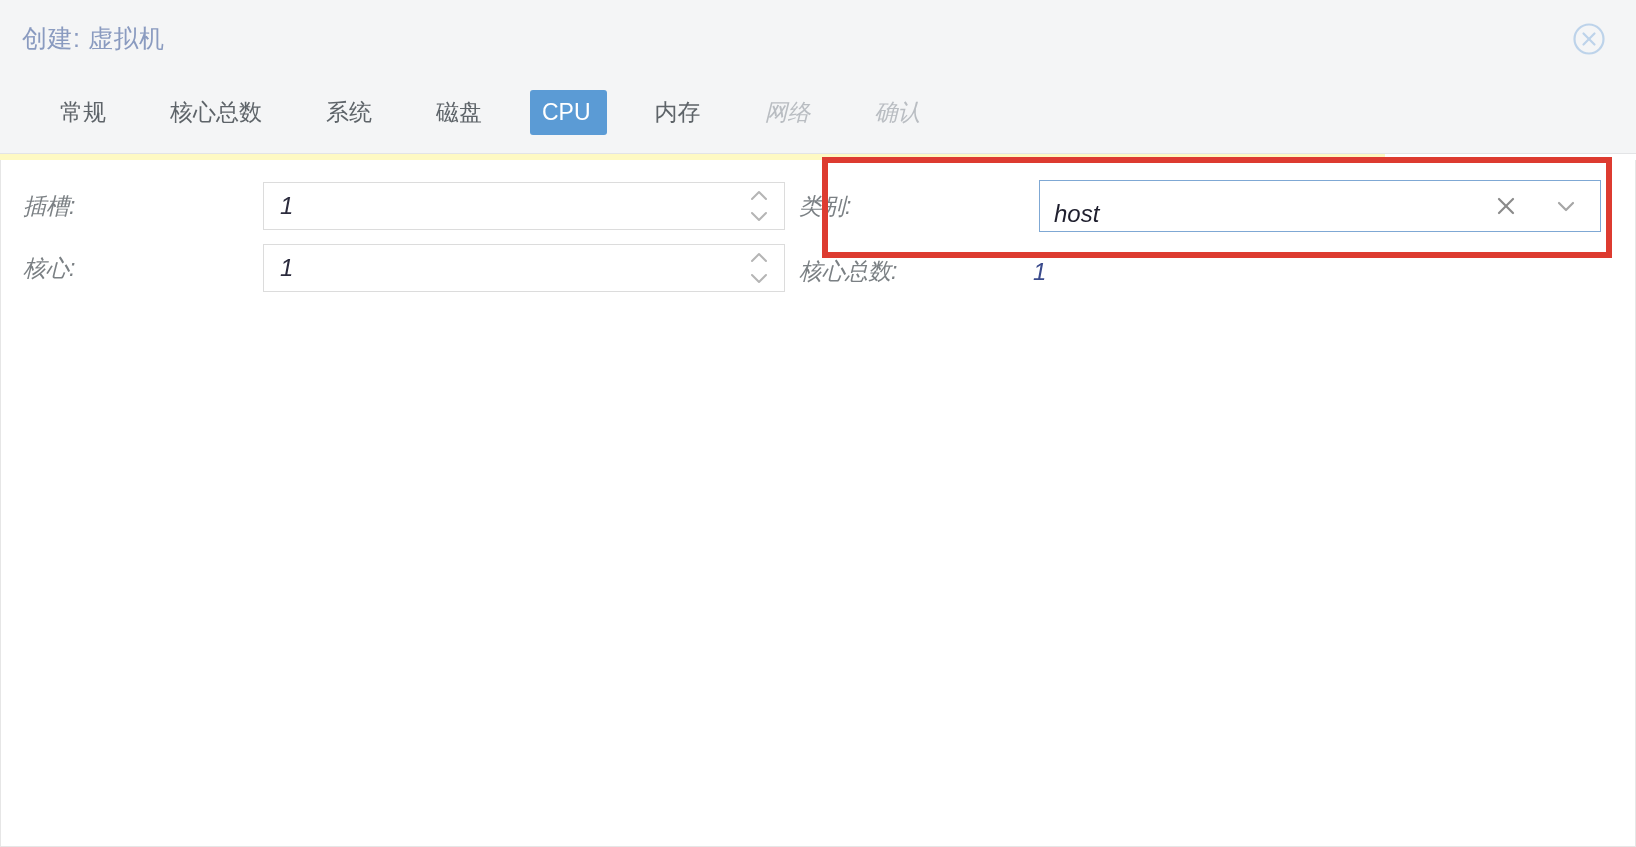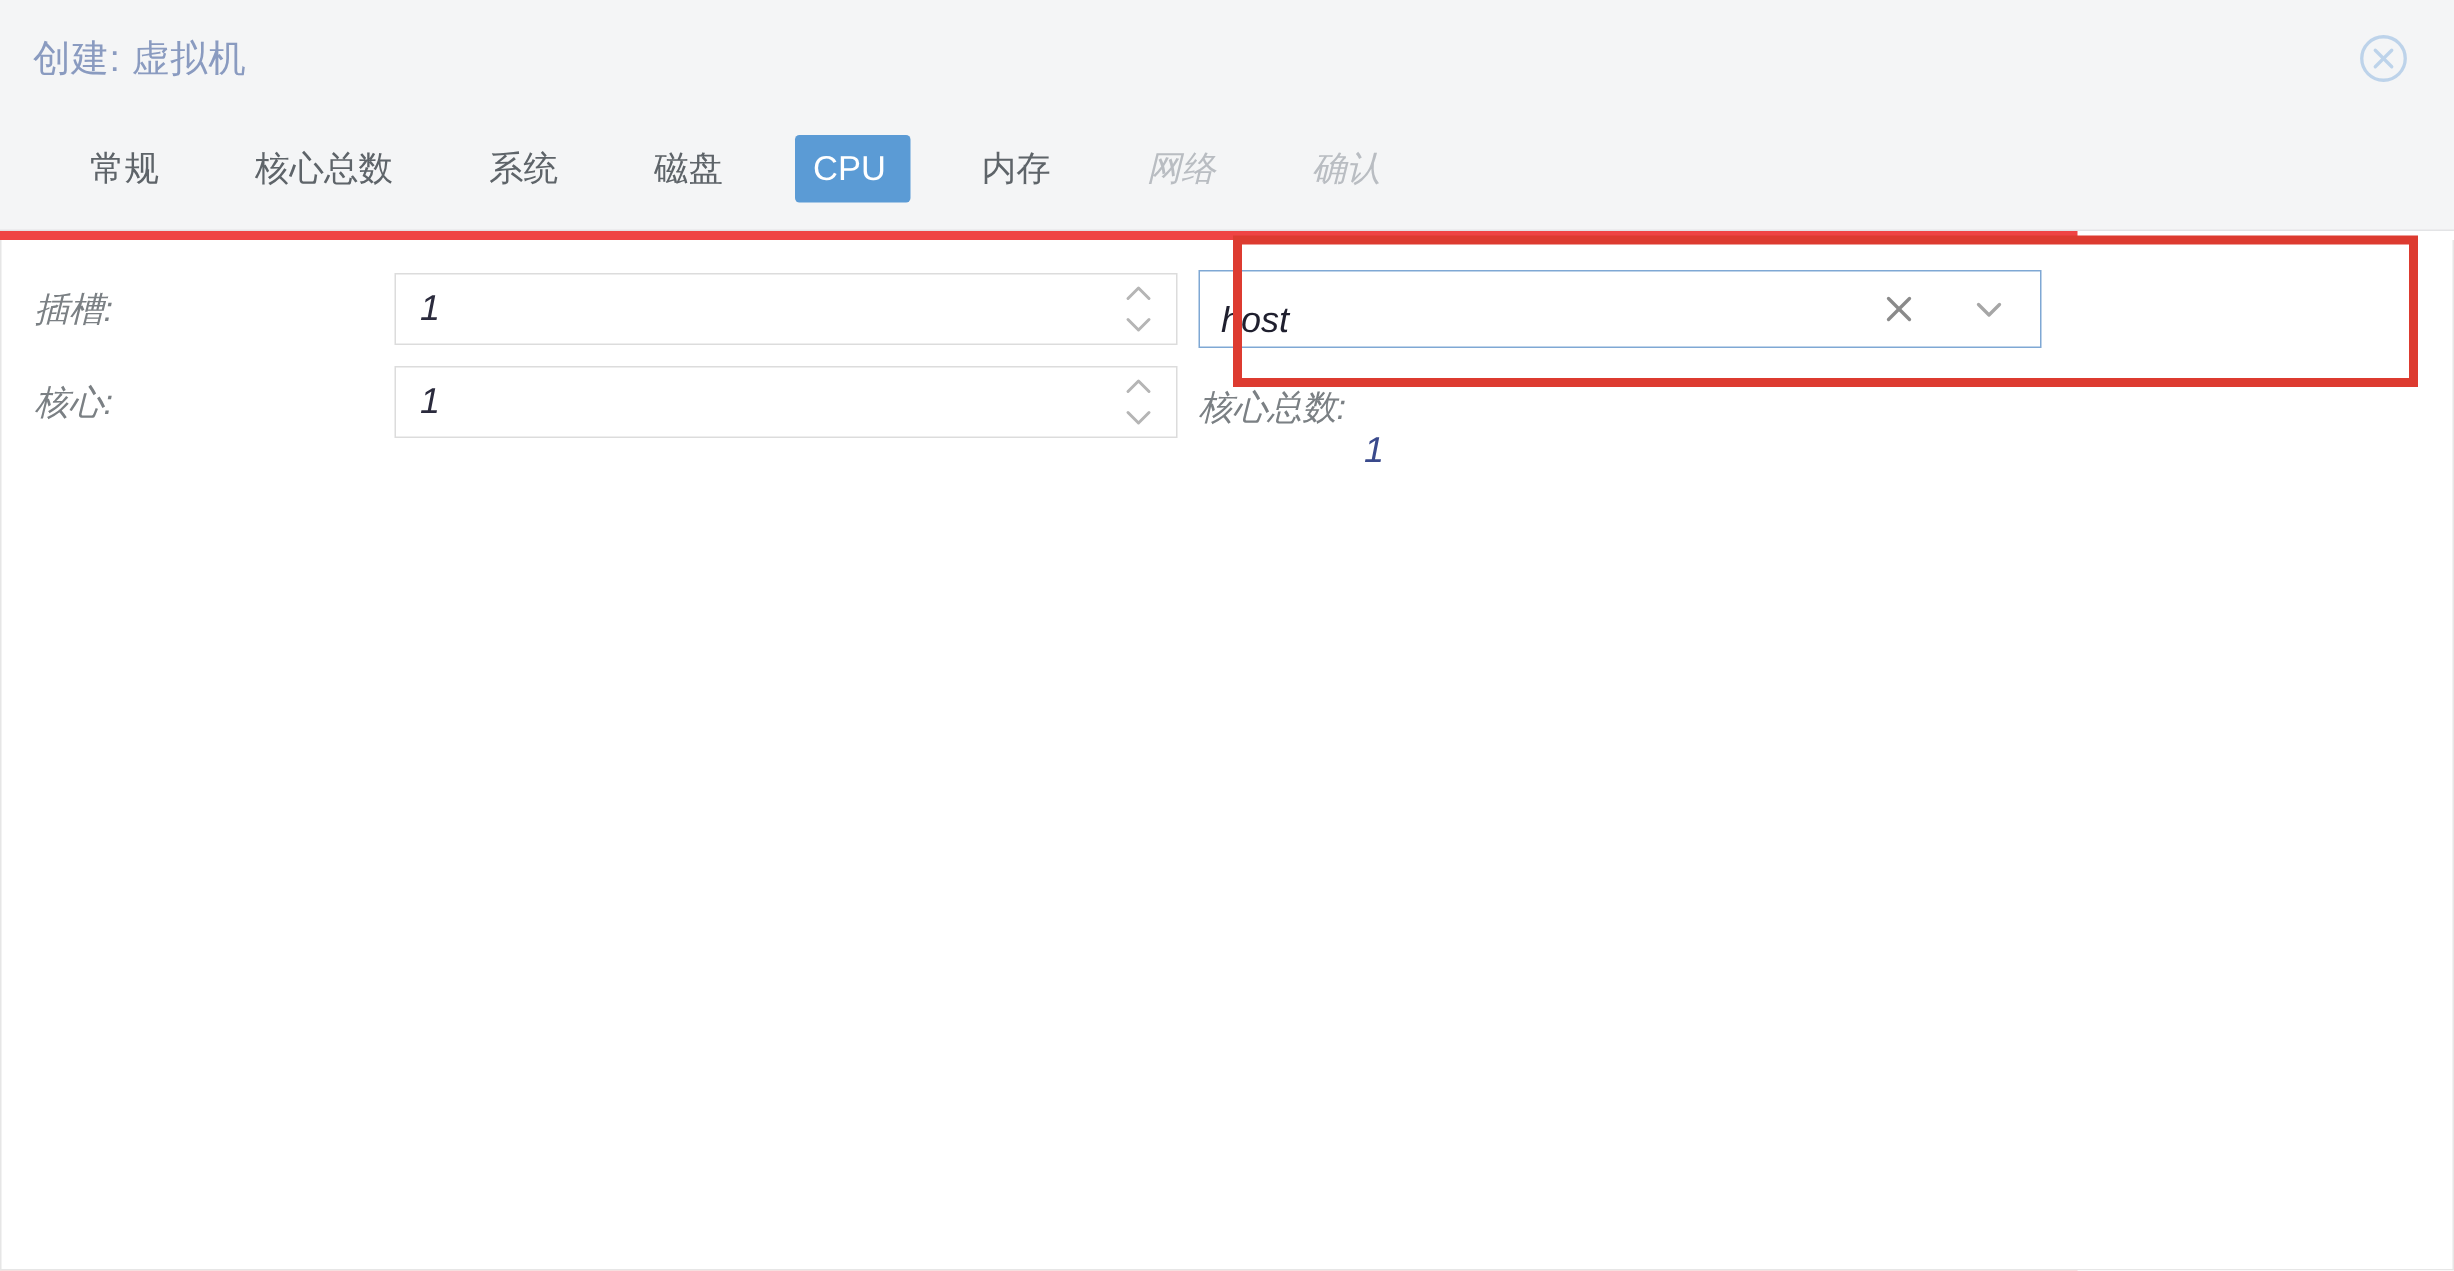--- a/index.html
+++ b/index.html
@@ -9,21 +9,21 @@
     height: 847px;
     background: #ffffff;
     font-family: "Liberation Sans", "DejaVu Sans", sans-serif;
     overflow: hidden;
   }
 
   .dialog {
     position: relative;
     width: 1385px;
     height: 847px;
-    background: #ef4444;
+    background: #fef9c3;
   }
 
   
   .dialog-header {
     position: absolute;
     left: 0; top: 0;
     width: 1636px;
     height: 78px;
     background: #f4f5f6;
     border-bottom: 1px solid #e8e8e8;
@@ -256,37 +256,38 @@
               </svg>
           </span>
         </div>
       </div>
 
     </div>
 
     <div class="col-right">
 
       <div class="form-row" style="left:8px; top:20px;">
+        <div class="field-label" style="width:240px;">类别:</div>
         <div class="combo-wrap">
           <span class="combo-value">host</span>
           <span class="combo-clear">
             <svg width="22" height="22" viewBox="0 0 22 22">
               <line x1="4" y1="4" x2="18" y2="18" stroke="#8a8a8a" stroke-width="2.2" stroke-linecap="round"></line>
               <line x1="18" y1="4" x2="4" y2="18" stroke="#8a8a8a" stroke-width="2.2" stroke-linecap="round"></line>
             </svg>
           </span>
           <span class="combo-arrow">
             <svg width="22" height="22" viewBox="0 0 22 22">
               <polyline points="4,8 11,15 18,8" fill="none" stroke="#a6a6a6" stroke-width="2.2" stroke-linecap="round" stroke-linejoin="round"></polyline>
             </svg>
           </span>
         </div>
       </div>
 
-      <div class="form-row" style="left:8px; top:96px;flex-direction:column;">
+      <div class="form-row" style="left:8px; top:96px;">
         <div class="field-label" style="width:234px;">核心总数:</div>
         <div class="static-value">1</div>
       </div>
 
     </div>
   </div>
 
   <div class="highlight-box"></div>
 
 </div>

